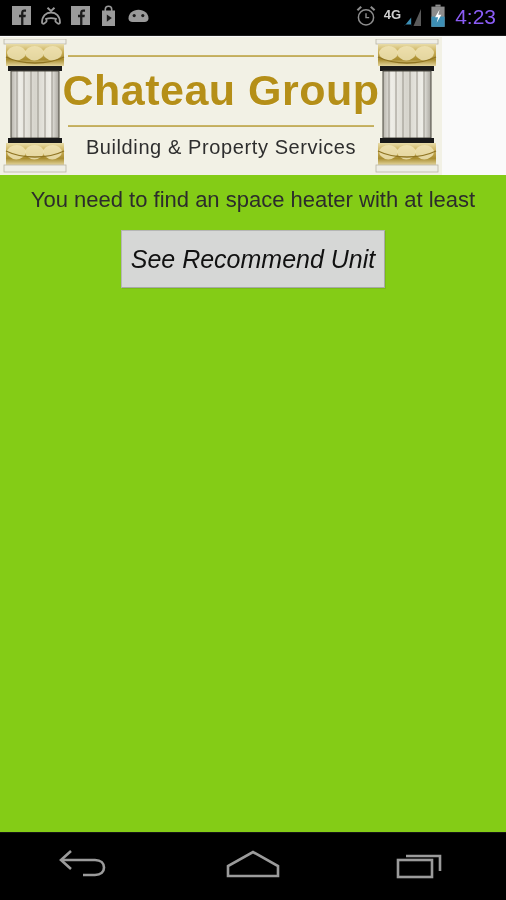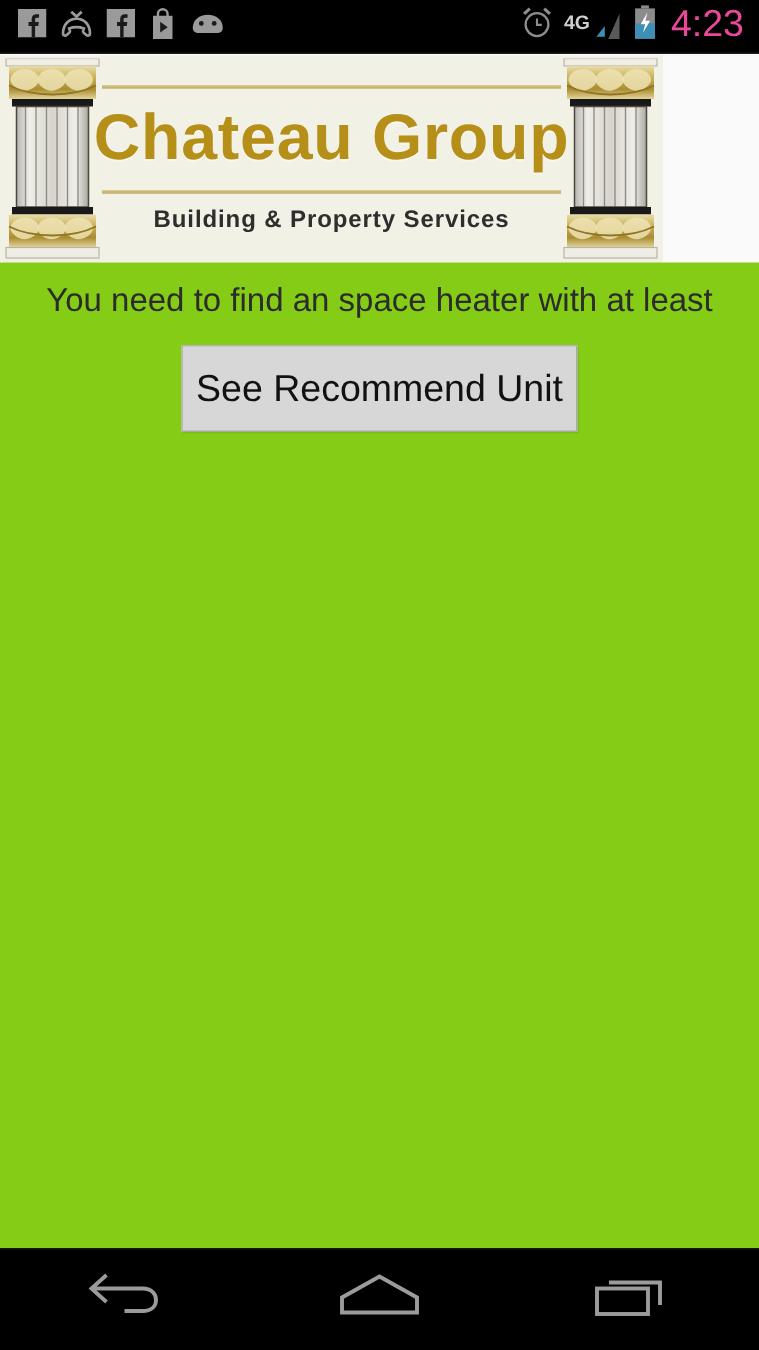--- a/index.html
+++ b/index.html
@@ -38,22 +38,22 @@
   }
   #status-right {
     margin-left: auto;
     display: flex;
     align-items: center;
     gap: 7px;
     padding-right: 10px;
   }
   .sb-icon { display: block; }
   #clock {
-    color: #ec4899;
-    font-size: 25px;
+    color: #8b5cf6;
+    font-size: 21px;
     font-weight: 400;
     letter-spacing: 0px;
     line-height: 1;
     padding-left: 2px;
     padding-bottom: 2px;
   }
 
   
   #banner {
     position: absolute;
@@ -94,22 +94,22 @@
     font-size: 43px;
     font-weight: bold;
     line-height: 1;
     letter-spacing: 0.5px;
     margin: 12px 0 13px 0;
     white-space: nowrap;
     text-shadow: 0 1px 0 rgba(255,255,255,0.45);
   }
   #logo-tagline {
     color: #2e2e2e;
-    font-size: 16px;
-    font-weight: bold;
+    font-size: 20px;
+    font-weight: normal;
     line-height: 1;
     letter-spacing: 0.6px;
     margin-top: 10px;
     white-space: nowrap;
   }
 
   
   #content {
     position: absolute;
     left: 0; top: 175px;
@@ -154,20 +154,21 @@
     font-size: 25px;
     font-family: "Liberation Sans", sans-serif;
     line-height: 1;
     display: flex;
     align-items: center;
     justify-content: center;
     box-sizing: border-box;
     padding: 0;
     cursor: pointer;
     box-shadow: 1px 1px 0 rgba(0,0,0,0.07);
+    font-style: italic;
   }
 
   
   #nav-bar {
     position: absolute;
     left: 0; bottom: 0;
     width: 506px;
     height: 68px;
     background: #000000;
     border-top: 1px solid #151515;

